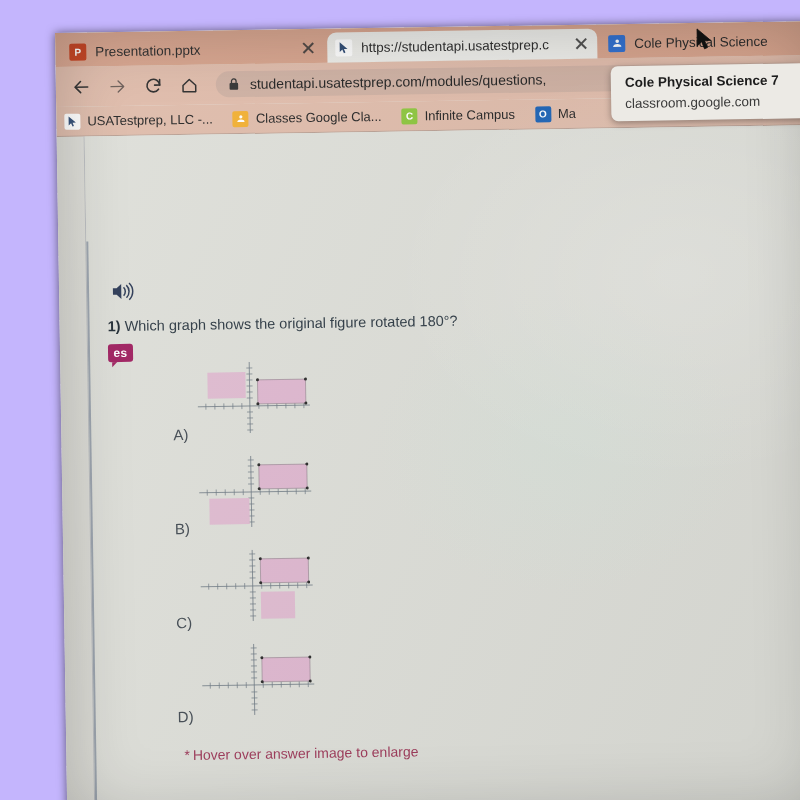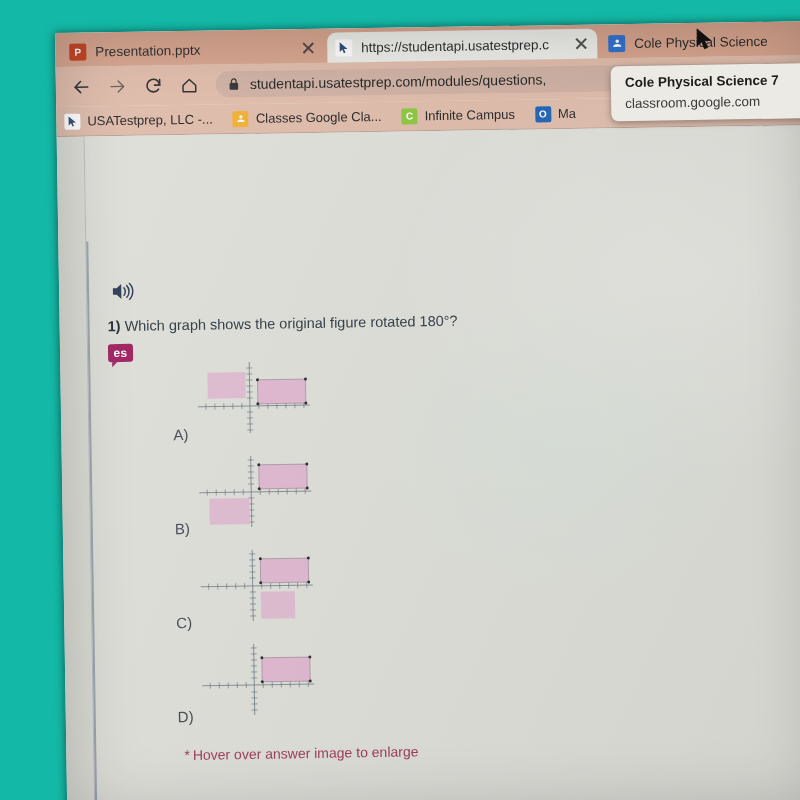--- a/index.html
+++ b/index.html
@@ -13,21 +13,21 @@
     height: 800px;
     overflow: hidden;
     font-family: "Liberation Sans", sans-serif;
     position: relative;
   }
 
   
   #photo {
     position: absolute;
     inset: 0;
-    background: #14b8a6;
+    background: #c4b5fd;
     overflow: hidden;
   }
 
   
   #screen {
     position: absolute;
     left: 55px;
     top: 33px;
     width: 760px;
     height: 790px;

